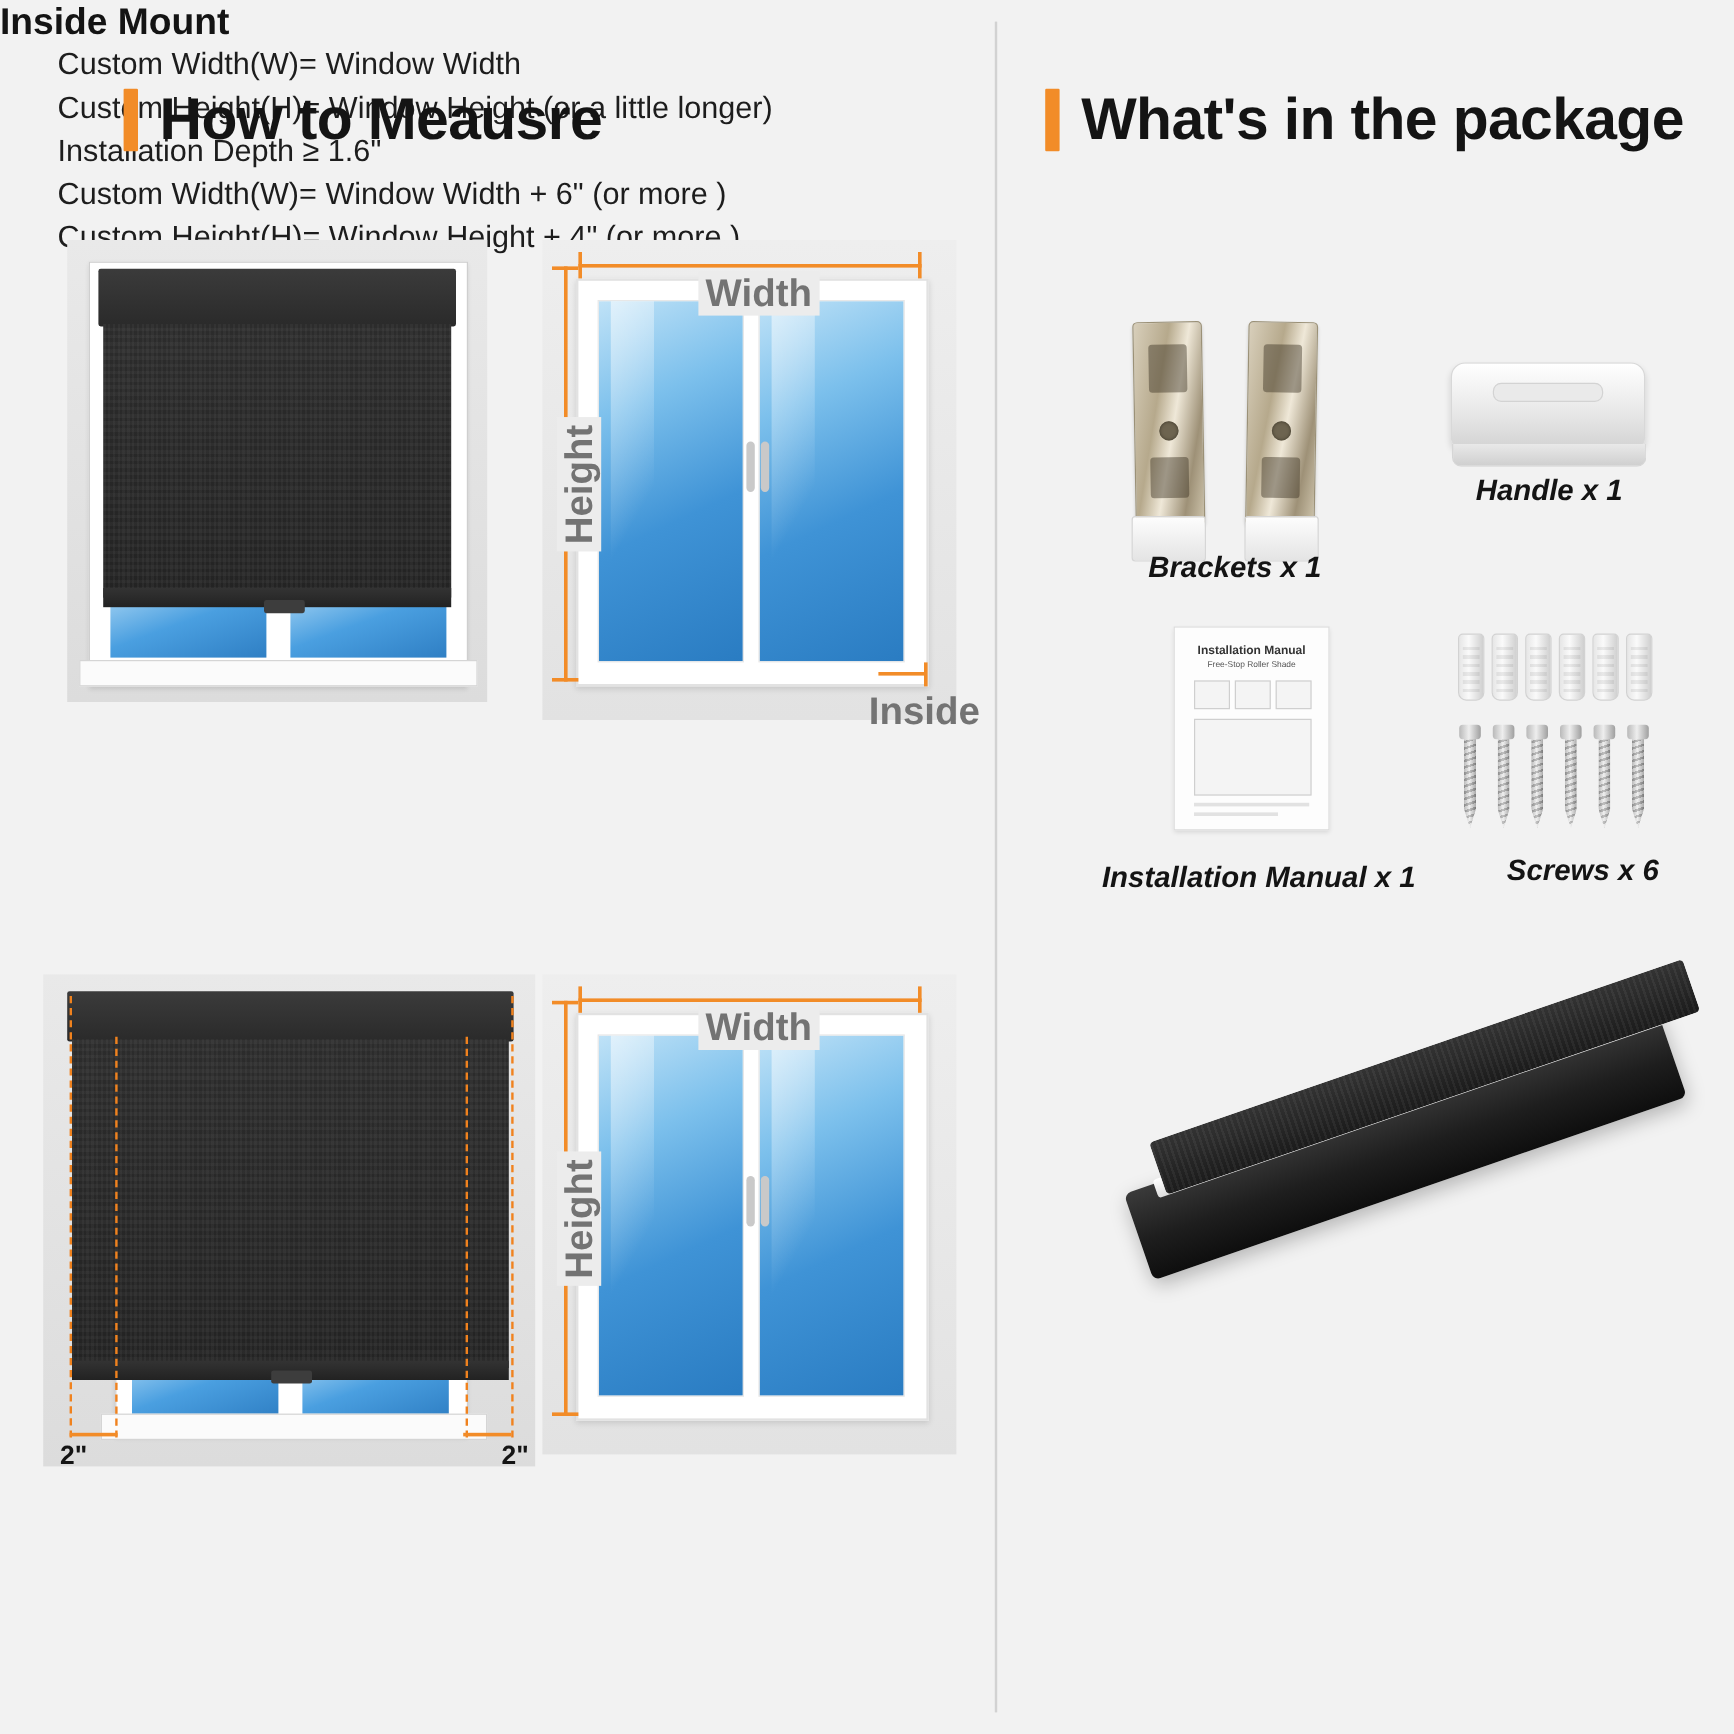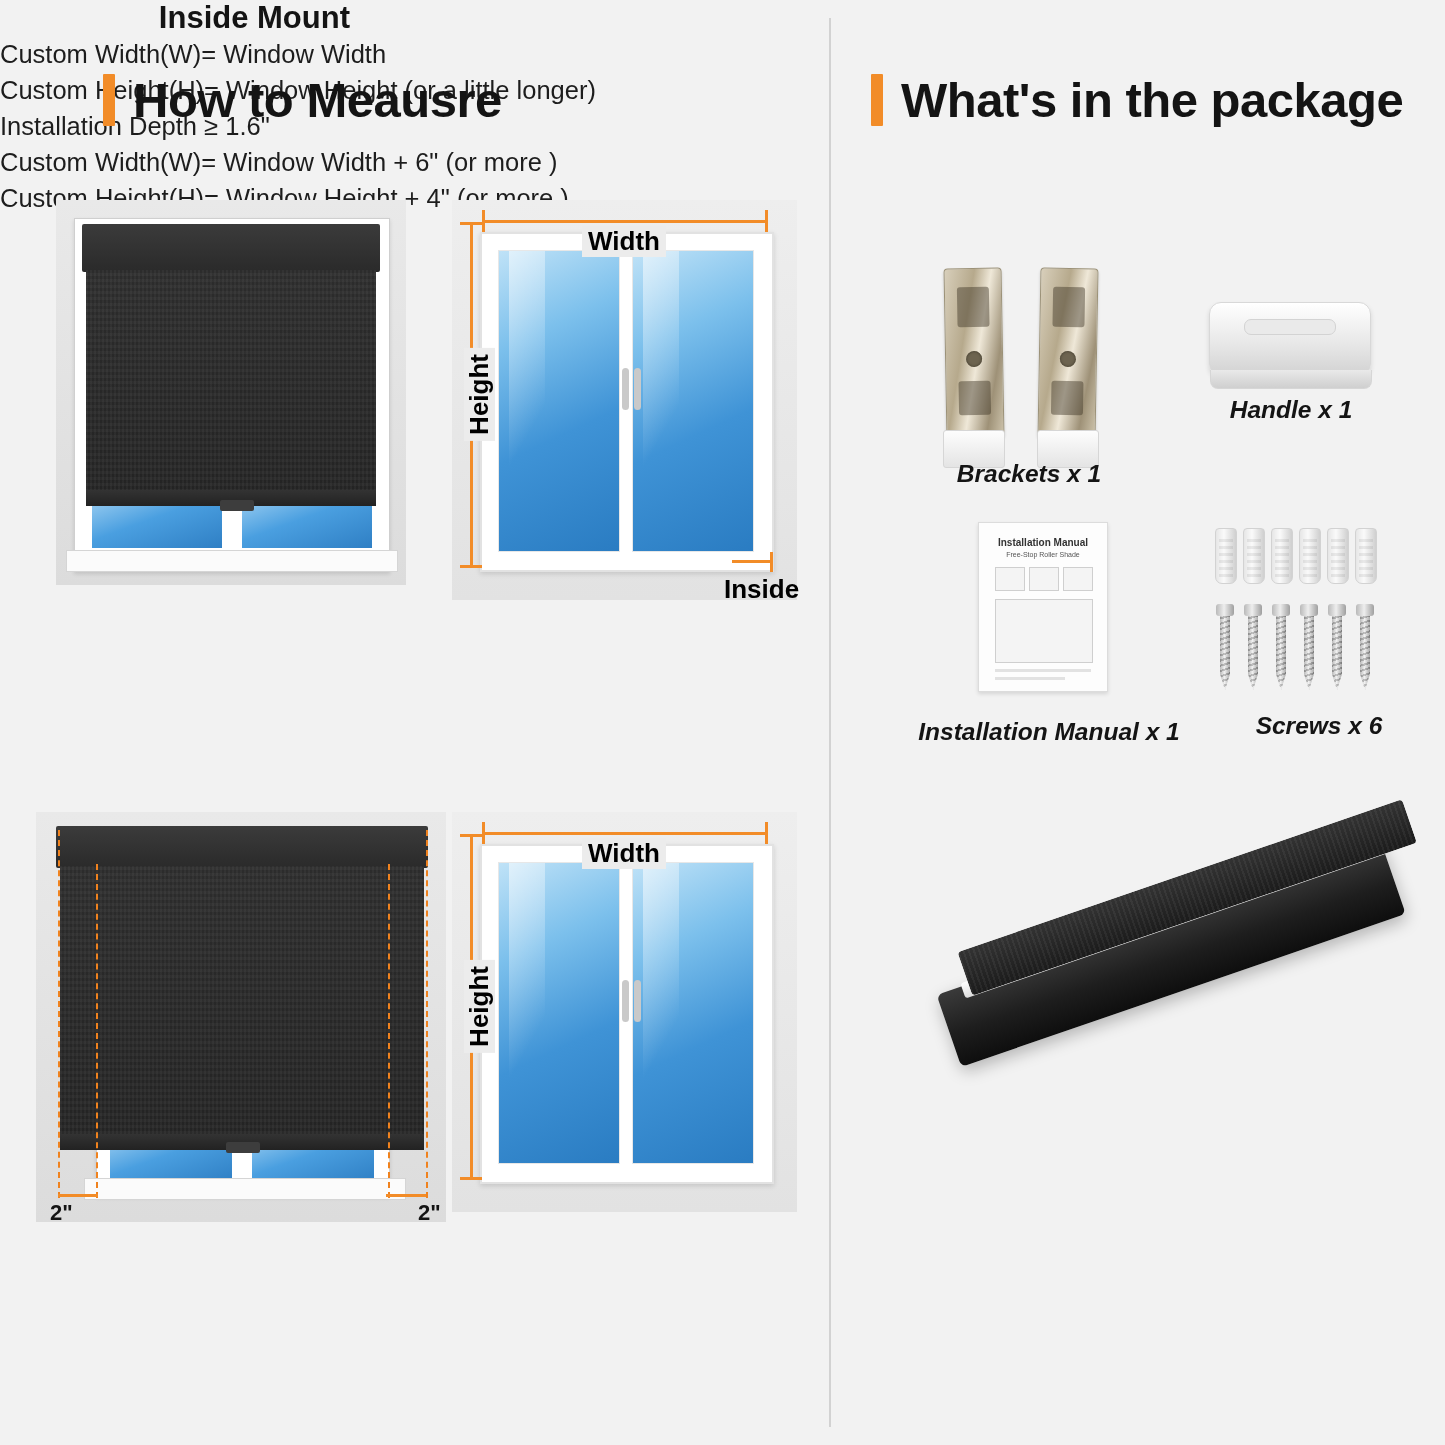--- a/index.html
+++ b/index.html
@@ -18,24 +18,24 @@
 
   
   .section-head{position:absolute;display:flex;align-items:center;}
   .head-bar{width:12px;height:52px;background:#f28c28;margin-right:18px;border-radius:1px;}
   .head-text{font-size:49px;font-weight:bold;letter-spacing:-0.5px;color:#141414;white-space:nowrap;}
 
   
   .left{position:absolute;left:0;top:0;width:829px;height:1445px;}
   .right{position:absolute;left:831px;top:0;width:614px;height:1445px;}
   .caption{
-    font-size:31px;font-weight:bold;color:#141414;text-align:right;
+    font-size:31px;font-weight:bold;color:#141414;text-align:left;
   }
   .bullets{font-size:25.5px;line-height:36px;color:#1d1d1d;}
-  .bullets div{white-space:nowrap;}
+  .bullets div{white-space:nowrap;margin-left:48px;}
 
   
   .shade-scene{position:absolute;}
   .wall{position:absolute;inset:0;background:linear-gradient(180deg,#e9e9e9,#dcdcdc);}
   .win-frame{
     position:absolute;background:#ffffff;border:1px solid #cfcfcf;
     box-shadow:0 2px 4px rgba(0,0,0,.12);
   }
   .win-inner{position:absolute;background:linear-gradient(160deg,#9fd0f2,#4a9fe0 45%,#2f7fc4);}
   .sill{position:absolute;background:#fbfbfb;border:1px solid #d5d5d5;}
@@ -47,21 +47,21 @@
       repeating-linear-gradient(90deg, rgba(255,255,255,.035) 0 2px, rgba(0,0,0,0) 2px 4px),
       repeating-linear-gradient(0deg, rgba(255,255,255,.03) 0 3px, rgba(0,0,0,0) 3px 6px),
       linear-gradient(180deg,#2c2c2c,#232323);
   }
   .bottombar{position:absolute;background:linear-gradient(180deg,#333,#222);}
   .pull{position:absolute;background:#3d3d3d;border-radius:2px;}
 
   
   .dim-line{position:absolute;background:#f28c28;}
   .dim-label{
-    position:absolute;font-size:26px;font-weight:bold;color:#000000;background:transparent;text-align:right;
+    position:absolute;font-size:32px;font-weight:bold;color:#737373;background:transparent;text-align:right;
   }
   .dim-label.vert{writing-mode:vertical-rl;transform:rotate(180deg);}
   .dash-v{position:absolute;width:0;border-left:2px dashed #f0821e;}
   .tick{position:absolute;background:#f28c28;}
   .small-dim{position:absolute;font-size:22px;font-weight:bold;color:#141414;}
 
   
   .diagram{position:absolute;}
   .dwall{position:absolute;inset:0;background:linear-gradient(180deg,#eeeeee,#e2e2e2);}
   .dframe{position:absolute;background:#ffffff;border:2px solid #e2e2e2;box-shadow:0 2px 5px rgba(0,0,0,.13);}

